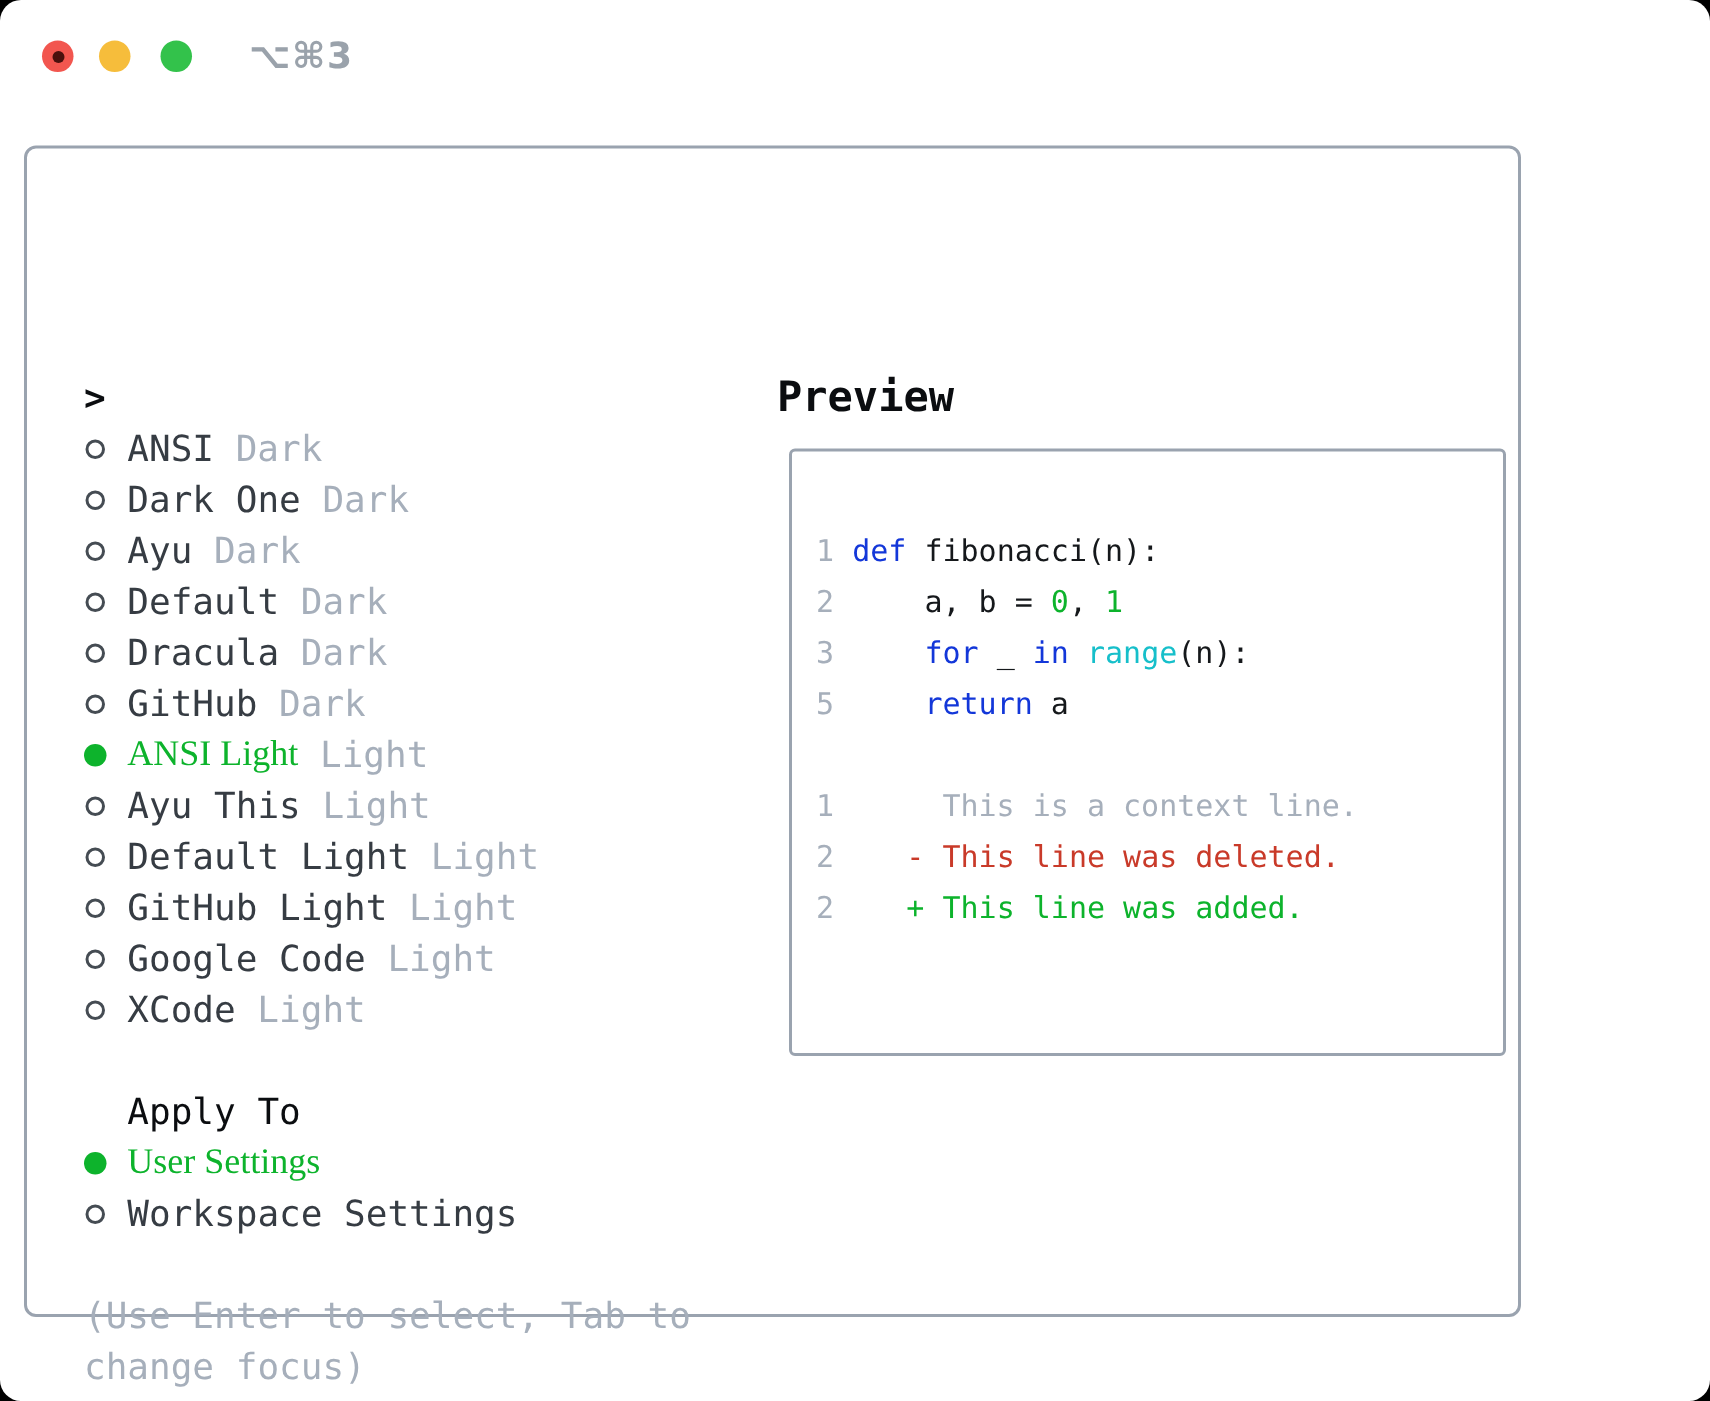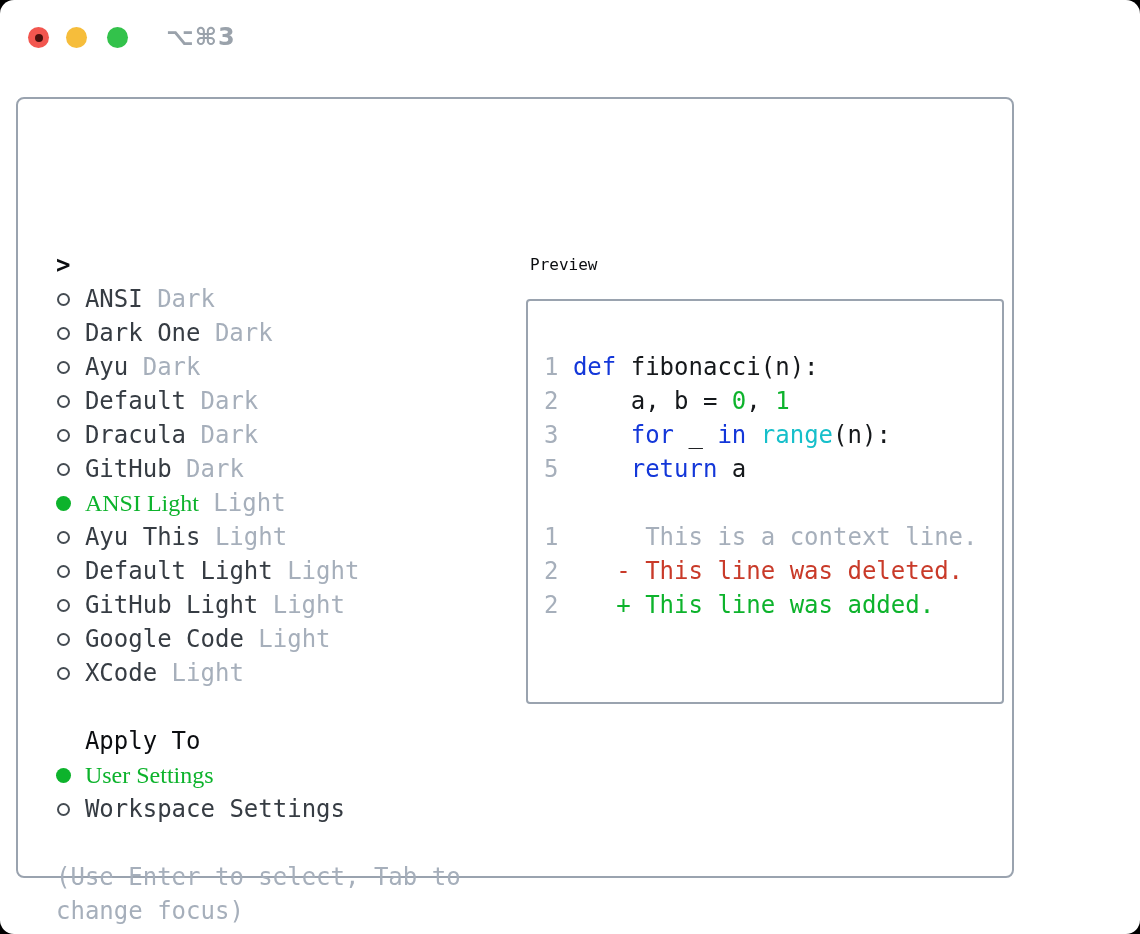--- a/index.html
+++ b/index.html
@@ -38,28 +38,28 @@
   .circle.filled{width:15px;height:15px;background:var(--c-green);border:none;margin-left:0;}
   .cursor-char{font-weight:700;color:var(--c-headertext);}
   .name{color:var(--c-item);}
   .name.sel{color:var(--c-green);font-family:Liberation Serif, serif;}
   .name.header-label{font-weight:700;color:var(--c-headertext);}
   .name.apply-label{color:var(--c-headertext);}
   .variant{color:var(--c-muted);margin-left:1ch;}
   .help-line{color:var(--c-muted);}
   
   .preview-label{
-    position:absolute;left:512px;top:149px;height:34px;line-height:34px;
-    font-size:16px;font-weight:400;color:var(--c-headertext);
+    position:absolute;left:500px;top:149px;height:34px;line-height:34px;
+    font-size:28px;font-weight:700;color:var(--c-headertext);
   }
   .preview-box{
     position:absolute;left:508px;top:200px;width:478px;height:405px;
     border:2px solid var(--c-border);border-radius:4px;box-sizing:border-box;
   }
-  .preview-content{position:absolute;left:16px;top:49px;font-size:24px;}
+  .preview-content{position:absolute;left:16px;top:49px;font-size:20px;}
   .pline{height:34px;line-height:34px;white-space:pre;}
   .ln{color:var(--c-muted);}
   #diff-lines{margin-top:34px;}
   .c-plain{color:var(--c-code);}
   .c-kw{color:var(--c-kw);}
   .c-green{color:var(--c-green);}
   .c-cyan{color:var(--c-cyan);}
   .c-red{color:var(--c-red);}
   .c-muted{color:var(--c-muted);margin-top:22px;}
 </style>

